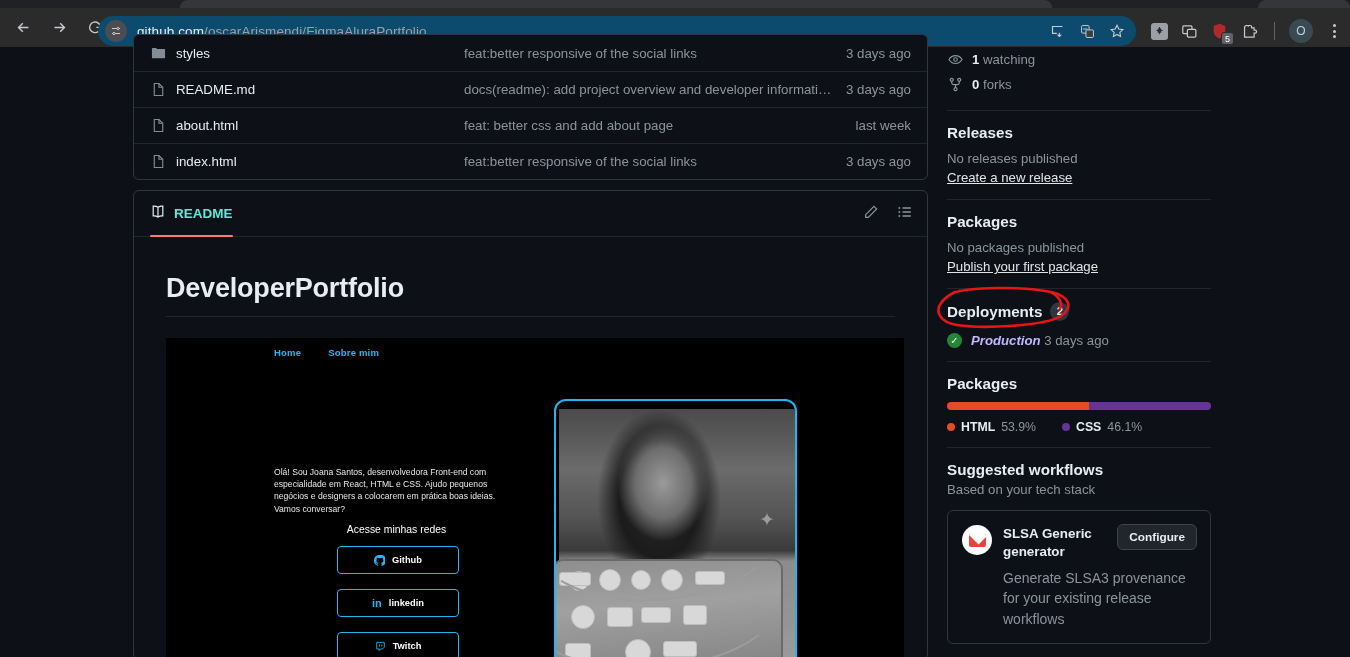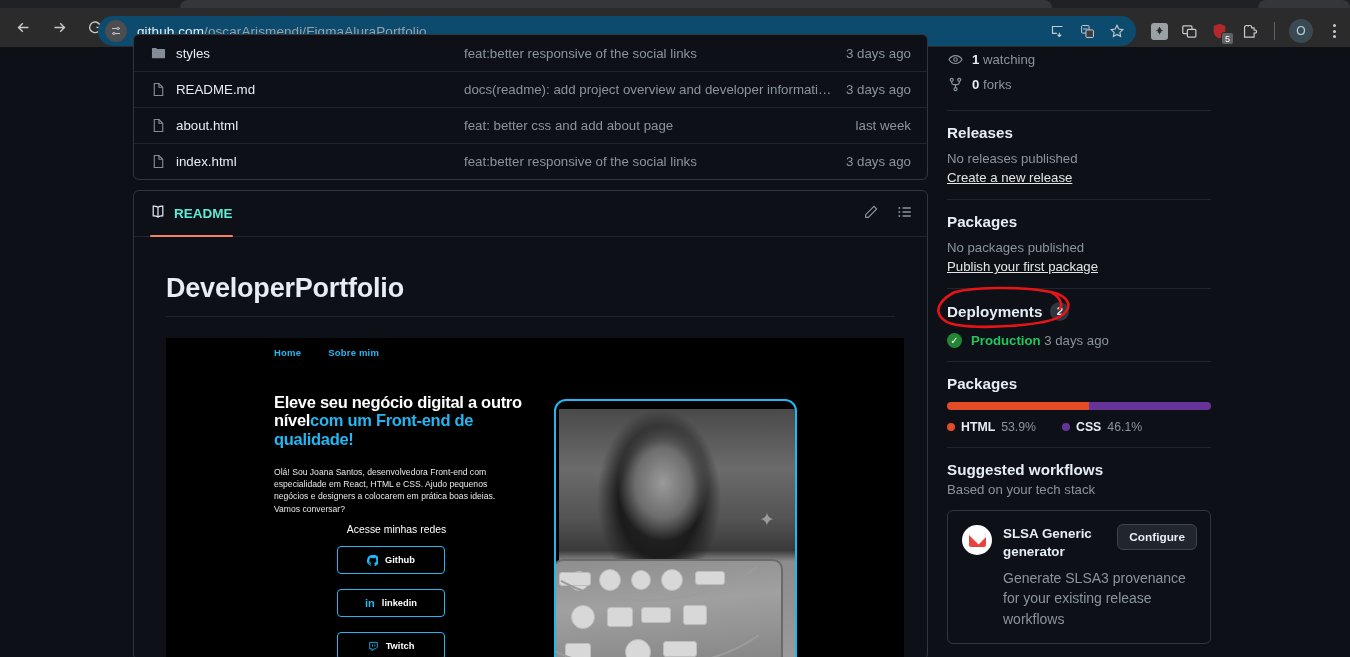--- a/index.html
+++ b/index.html
@@ -171,21 +171,21 @@
   #hero-head .accent { color: #22b7f2; }
   #hero-sub {
     position: absolute; left: 108px; top: 128px; width: 245px;
     font-size: 8.6px; line-height: 1.42; color: #e8e8e8;
   }
   #hero-cta {
     position: absolute; left: 108px; top: 186px; width: 245px;
     font-size: 10.4px; font-weight: normal; color: #ffffff; text-align: center;
   }
   .social-btn {
-    position: absolute; left: 171px; width: 108px; height: 28px;
+    position: absolute; left: 171px; width: 122px; height: 28px;
     border: 1px solid #22b7f2; border-radius: 4px;
     display: flex; align-items: center; justify-content: center; gap: 7px;
     font-size: 9.3px; font-weight: bold; color: #ffffff;
   }
   .social-btn svg { display: block; }
   #social-0 { top: 208px; }
   #social-1 { top: 251px; }
   #social-2 { top: 294px; }
   #social-1 .li-mark { color: #22b7f2; font-size: 11px; font-weight: bold; font-style: normal; }
 
@@ -244,21 +244,21 @@
     display: flex; align-items: center; gap: 8px; margin-bottom: 12px;
     position: relative;
   }
   #deploy-head .side-h { margin-bottom: 0; }
   #deploy-count {
     min-width: 19px; height: 19px; padding: 0 5px;
     border-radius: 10px; background: #30363d; color: #e6edf3;
     font-size: 11.4px; line-height: 19px; text-align: center; font-weight: bold;
   }
   #deploy-row { display: flex; align-items: center; gap: 9px; font-size: 13.2px; color: #8b949e; }
-  #deploy-row b { color: #22c55e; }
+  #deploy-row b { color: #c4b5fd; font-style: italic; }
   #deploy-ok {
     width: 15px; height: 15px; border-radius: 50%; background: #238636;
     color: #fff; font-size: 10px; line-height: 15px; text-align: center;
   }
   #annotation {
     position: absolute; left: -14px; top: -17px;
     width: 145px; height: 46px; pointer-events: none;
   }
   #lang-bar {
     display: flex; height: 8px; border-radius: 4px; overflow: hidden; margin-bottom: 10px;
@@ -469,25 +469,20 @@
 
     <div id="readme-body">
       <div id="readme-title">DeveloperPortfolio</div>
 
       <div id="hero">
         <div id="hero-nav">
           <span style="color: rgb(34, 183, 242);">Home</span>
           <span style="color: rgb(34, 183, 242);">Sobre mim</span>
         </div>
 
-        <div id="hero-head">
-          <span>Eleve seu negócio digital</span>
-          <span>a outro nível</span><span class="accent" style="color: rgb(34, 183, 242);">com um</span>
-          <span class="accent" style="color: rgb(34, 183, 242);">Front-end de qualidade!</span>
-        </div>
 
         <div id="hero-sub">Olá! Sou Joana Santos, desenvolvedora Front-end com especialidade em React, HTML e CSS. Ajudo pequenos negócios e designers a colocarem em prática boas ideias. Vamos conversar?</div>
         <div id="hero-cta">Acesse minhas redes</div>
 
         <div class="social-btn" id="social-0" style="border-color: rgb(34, 183, 242);">
           <span>
             <svg width="11" height="11" viewBox="0 0 16 16" fill="#22b7f2">
                 <path d="M8 0a8 8 0 00-2.5 15.6c.4.1.5-.2.5-.4v-1.4c-2 .4-2.5-.6-2.7-1.1-.1-.3-.6-1.1-1-1.3-.3-.2-.8-.6 0-.6.7 0 1.2.8 1.4 1.1.8 1.3 2 1 2.4.8.1-.6.3-1 .6-1.3-2-.2-3.3-1-3.3-3.4 0-.8.3-1.5.8-2-.1-.3-.3-1 .1-2 0 0 .8-.3 2.5.9a6.3 6.3 0 013.4 0c1.7-1.2 2.5-.9 2.5-.9.4 1 .2 1.7.1 2 .5.5.8 1.2.8 2 0 2.4-1.4 3.2-3.3 3.4.4.3.7.9.7 1.9v2.2c0 .2.1.5.5.4A8 8 0 008 0z"></path>
               </svg>
           </span>

